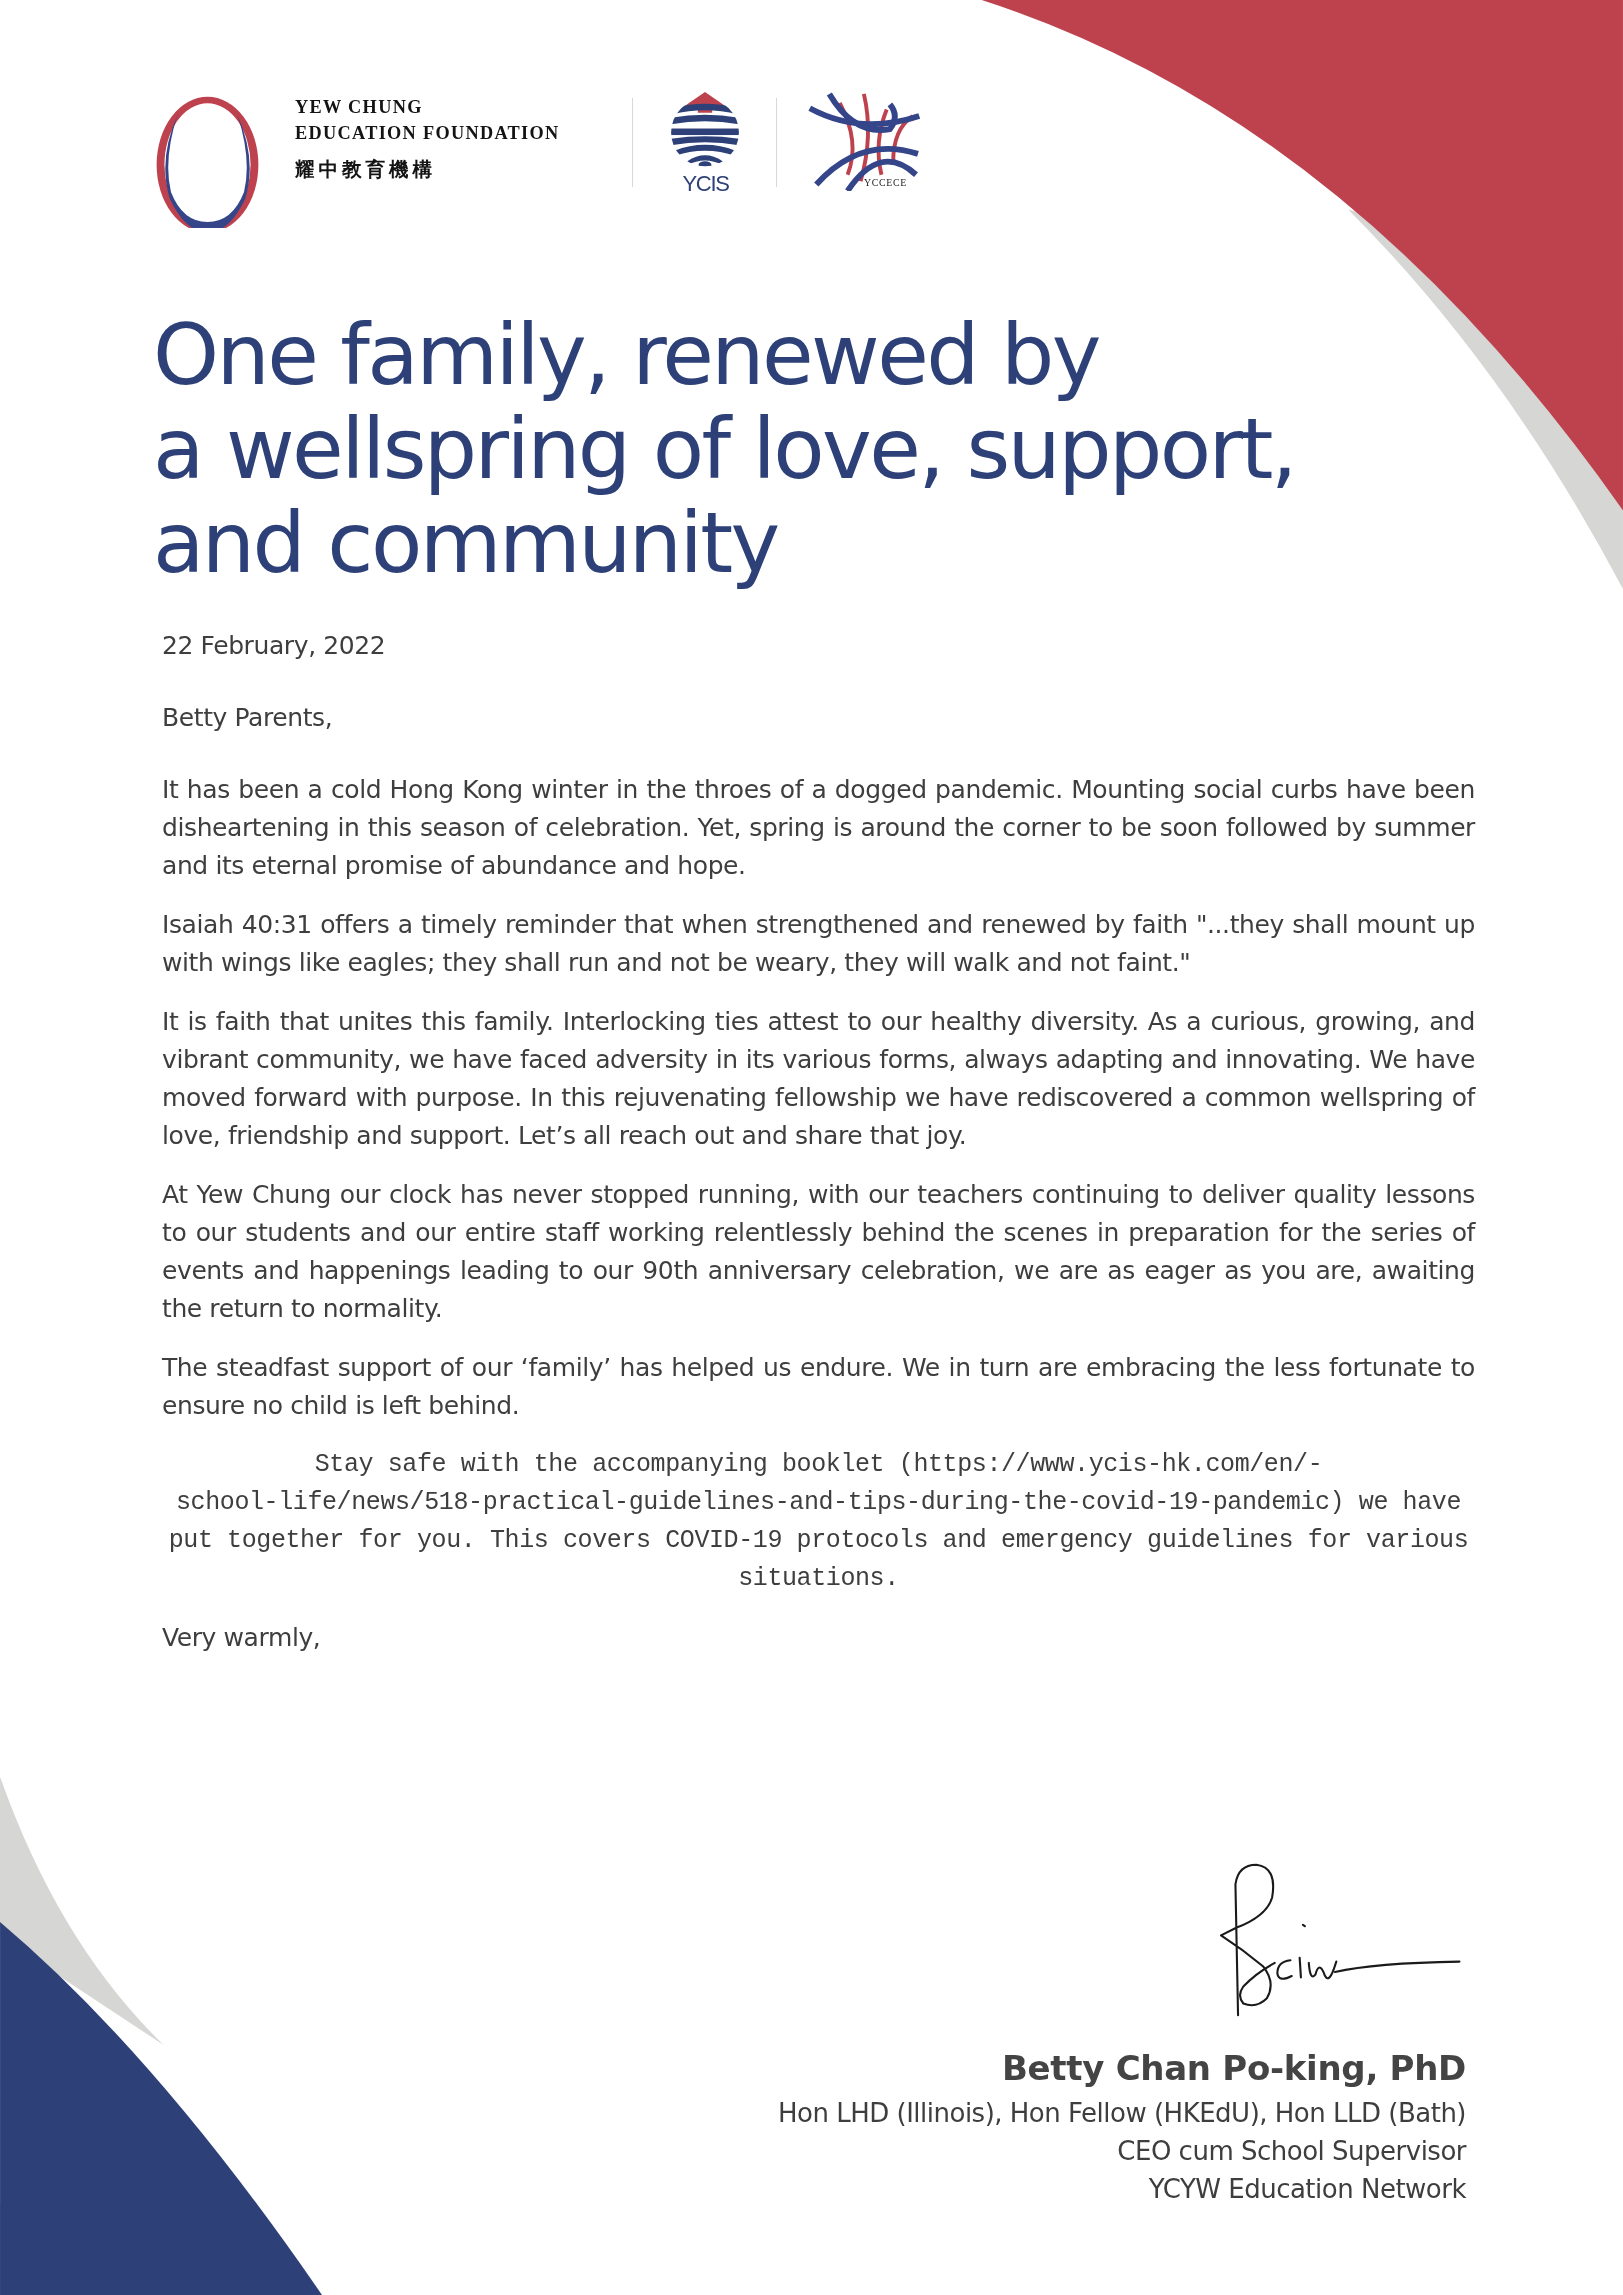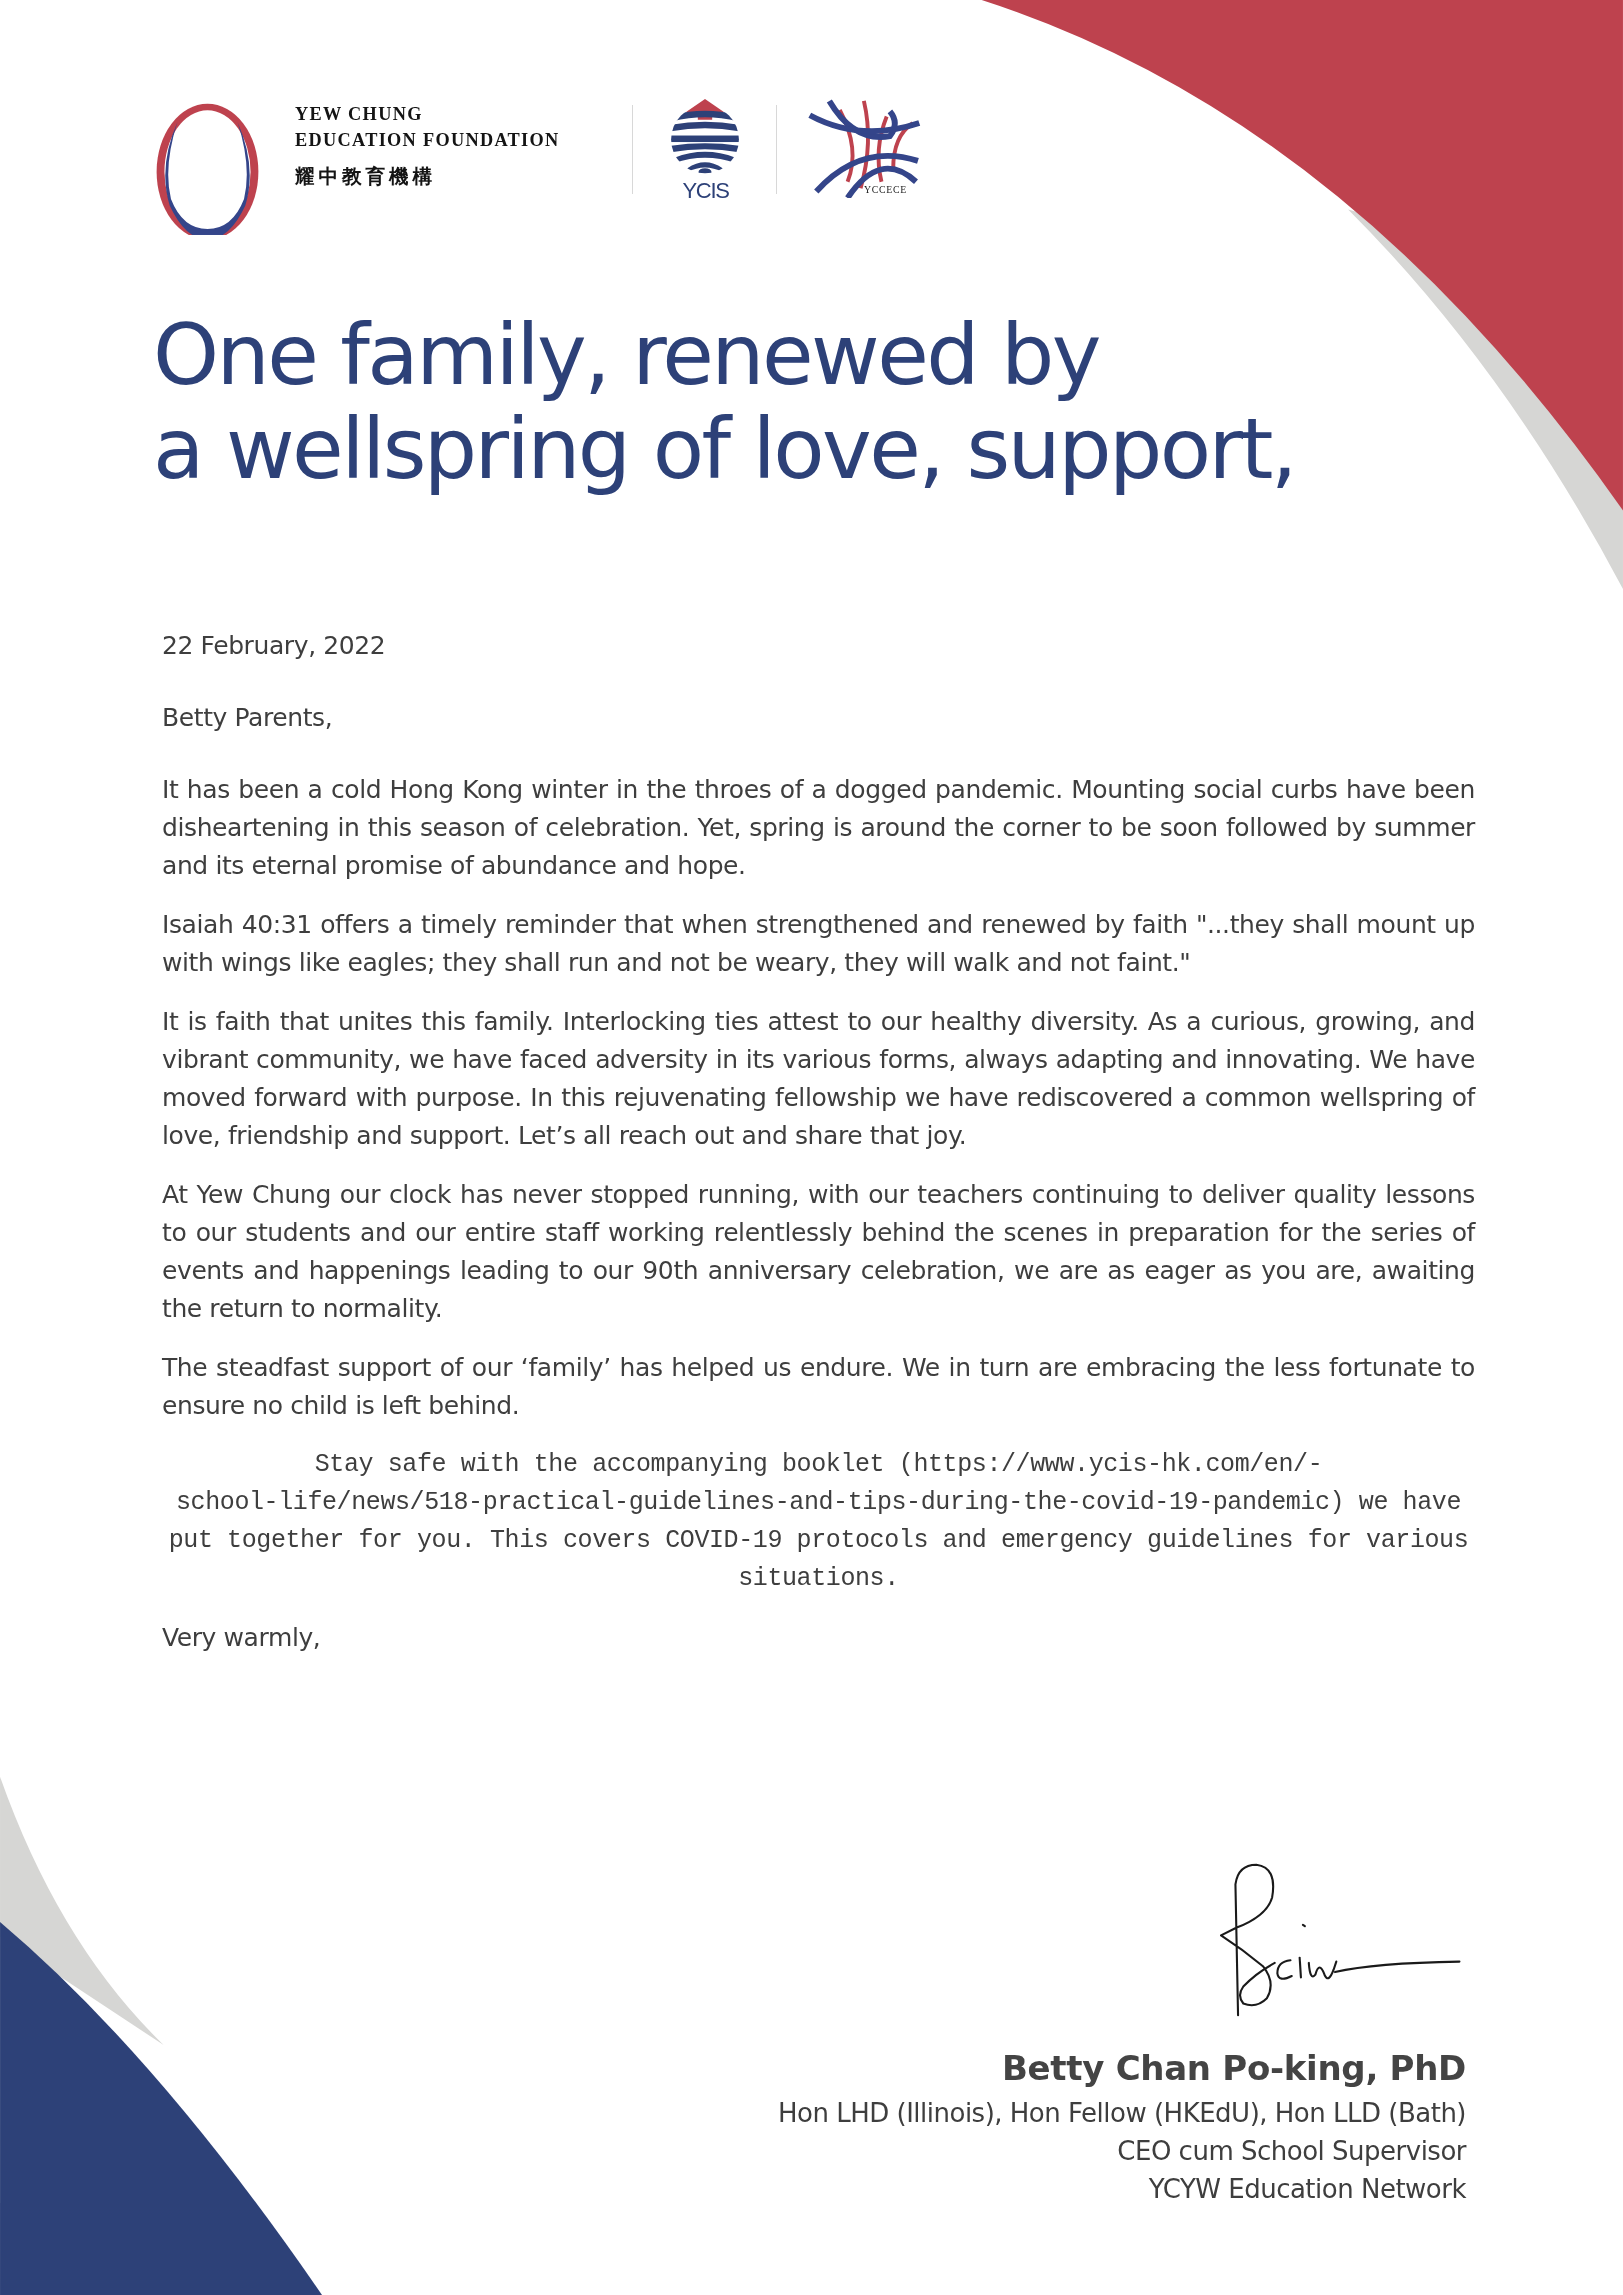--- a/index.html
+++ b/index.html
@@ -2,21 +2,21 @@
 <html style="font-size:10.5px"><head>
   <meta charset="utf-8">
   <style>
     html, body { margin: 0; padding: 0; background: #ffffff; }
     body { width: 1623px; height: 2295px; position: relative; overflow: hidden;
            font-family: "DejaVu Sans", "Liberation Sans", sans-serif; color: #3e3e3e; }
 
     .deco { position: absolute; left: 0; top: 0; width: 1623px; height: 2295px; z-index: 0; pointer-events: none; }
 
     
-    .header { position: absolute; left: 0; top: 7px; width: 1375px; height: 223px; z-index: 2; }
+    .header { position: absolute; left: 0; top: 0; width: 1375px; height: 223px; z-index: 2; }
     .ycef-ring { position: absolute; left: 154px; top: 94px; width: 107px; height: 144px; }
     .ycef-text { position: absolute; left: 295px; top: 94px; font-family: "Liberation Serif", "DejaVu Serif", serif;
                  color: #141414; font-weight: bold; letter-spacing: 1.3px; }
     .ycef-text .en1, .ycef-text .en2 { font-size: 18.3px; line-height: 26px; white-space: nowrap; }
     .ycef-text .zh { font-size: 19.6px; line-height: 26px; margin-top: 10.5px; letter-spacing: 3.9px; font-family: "DejaVu Serif", serif; }
     .divider { position: absolute; top: 98px; width: 1.3px; height: 89px; background: #d8d8d8; }
     .divider.d1 { left: 632px; }
     .divider.d2 { left: 776px; }
     .ycis-logo { position: absolute; left: 669px; top: 92px; width: 72px; height: 75px; }
     .ycis-label { position: absolute; left: 674px; top: 171px; width: 63px; text-align: center;
@@ -107,20 +107,21 @@
       <path d="M 12 145 Q 80 70 168 98" stroke="#34458a" stroke-width="9"></path>
       <path d="M 60 155 Q 110 80 165 130" stroke="#34458a" stroke-width="9"></path>
     </g>
   </svg>
   <div class="yccece-label">YCCECE</div>
 </div>
 
 <h1 class="title">
   <span>One family, renewed by</span>
   <span>a wellspring of love, support,</span>
+  <span>and community</span>
 </h1>
 
 <div class="letter">
   <p class="date">22 February, 2022</p>
   <p class="salutation">Betty Parents,</p>
   <p>It has been a cold Hong Kong winter in the throes of a dogged pandemic. Mounting social curbs have been disheartening in this season of celebration. Yet, spring is around the corner to be soon followed by summer and its eternal promise of abundance and hope.</p>
   <p>Isaiah 40:31 offers a timely reminder that when strengthened and renewed by faith "...they shall mount up with wings like eagles; they shall run and not be weary, they will walk and not faint."</p>
   <p>It is faith that unites this family. Interlocking ties attest to our healthy diversity. As a curious, growing, and vibrant community, we have faced adversity in its various forms, always adapting and innovating. We have moved forward with purpose. In this rejuvenating fellowship we have rediscovered a common wellspring of love, friendship and support. Let’s all reach out and share that joy.</p>
   <p>At Yew Chung our clock has never stopped running, with our teachers continuing to deliver quality lessons to our students and our entire staff working relentlessly behind the scenes in preparation for the series of events and happenings leading to our 90th anniversary celebration, we are as eager as you are, awaiting the return to normality.</p>
   <p>The steadfast support of our ‘family’ has helped us endure. We in turn are embracing the less fortunate to ensure no child is left behind.</p>

